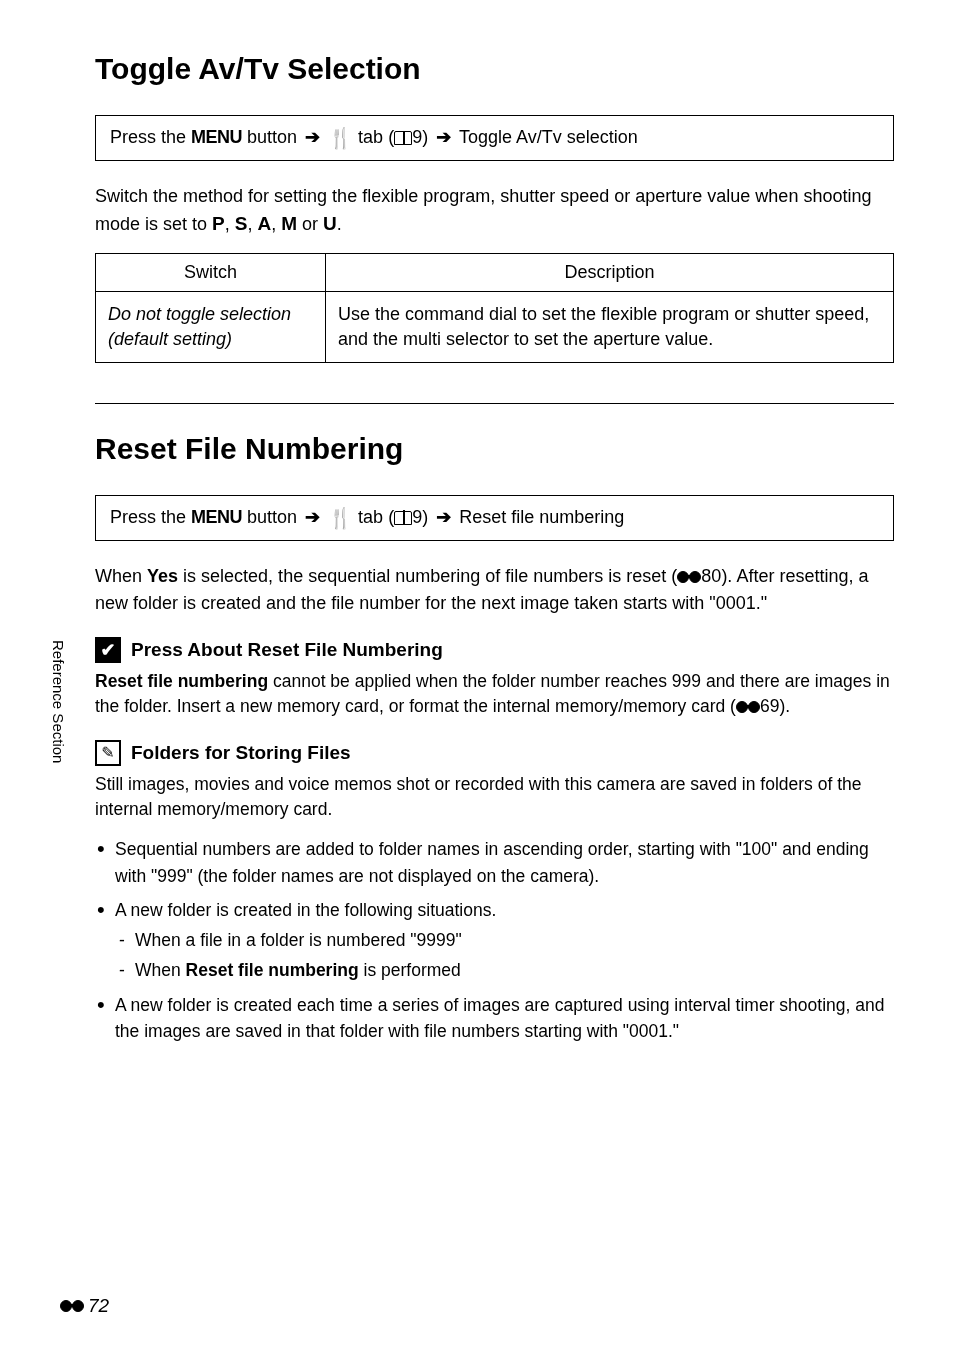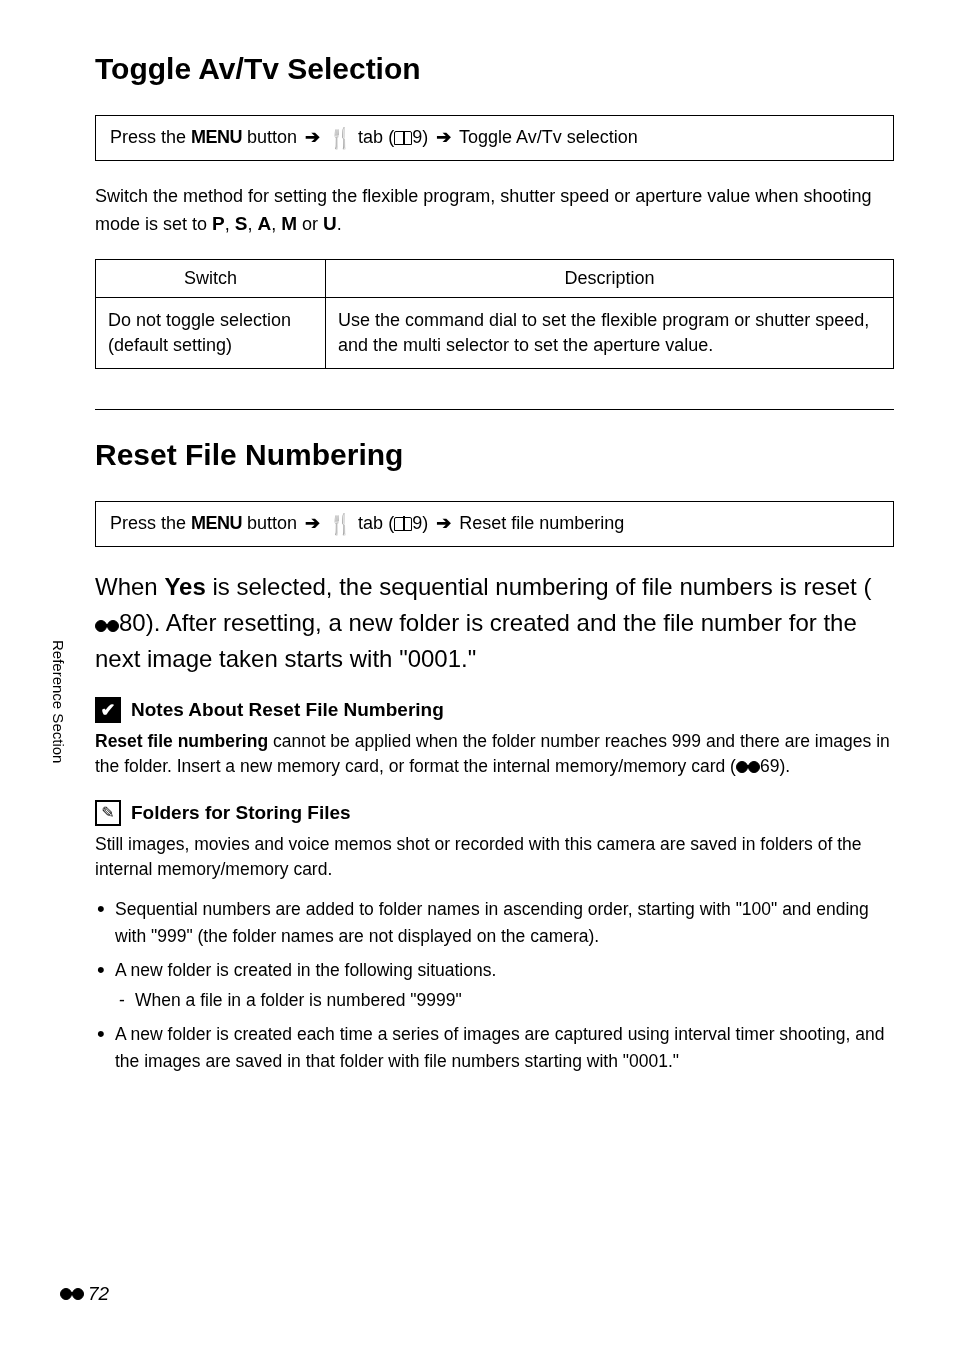--- a/index.html
+++ b/index.html
@@ -85,21 +85,21 @@
       position: absolute;
       top: 4px;
       left: 5px;
       right: 5px;
       height: 3px;
       background: #000;
     }
     .intro-text {
       font-size: 18px;
       line-height: 1.5;
-      margin-bottom: 20px;
+      margin-bottom: 14px;
     }
     .mode-letter {
       font-weight: bold;
       font-size: 19px;
     }
     table.options-table {
       width: 100%;
       border-collapse: collapse;
       margin-bottom: 40px;
     }
@@ -113,28 +113,29 @@
     }
     table.options-table td {
       border: 1px solid #000;
       padding: 10px 12px;
       font-size: 18px;
       line-height: 1.4;
       vertical-align: middle;
     }
     table.options-table td.opt-col {
       width: 230px;
+      font-style: italic;
     }
     .section-divider {
       border: none;
       border-top: 1.5px solid #000;
       margin: 10px 0 28px 0;
     }
     .body-text {
-      font-size: 24px;
+      font-size: 18px;
       line-height: 1.5;
       margin-bottom: 14px;
     }
     .note-header {
       display: flex;
       align-items: center;
       gap: 10px;
       margin-top: 20px;
       margin-bottom: 6px;
     }
@@ -201,21 +202,21 @@
     .side-label {
       position: absolute;
       left: 50px;
       top: 640px;
       writing-mode: vertical-rl;
       font-size: 15px;
     }
     .page-footer {
       position: absolute;
       left: 60px;
-      bottom: 40px;
+      bottom: 28px;
       display: flex;
       align-items: center;
       gap: 4px;
       font-size: 18px;
     }
     .page-footer .pnum {
       font-style: italic;
       font-size: 19px;
     }
   </style>
@@ -258,40 +259,43 @@
   <span>Press the </span><span class="menu-word">MENU</span><span> button </span><span class="arrow">➔</span>
   <span class="wrench-icon">🍴</span><span> tab (</span><span class="book-icon"></span><span>9</span><span>) </span><span class="arrow">➔</span><span> Reset file numbering</span>
 </div>
 
 <p class="body-text">
   <span>When </span><b>Yes</b><span> is selected, the sequential numbering of file numbers is reset (</span><span class="link-icon"><span class="bar"></span></span><span>80</span><span>). After resetting, a new folder is created and the file number for the next image taken starts with "0001."</span>
 </p>
 
 <div class="note-header">
   <div class="warn-icon">✔</div>
-  <div class="note-title">Notes About Reset File Numbering</div>
+  <div class="note-title">Press About Reset File Numbering</div>
 </div>
 <p class="note-body">
   <b>Reset file numbering</b><span> cannot be applied when the folder number reaches 999 and there are images in the folder. Insert a new memory card, or format the internal memory/memory card (</span><span class="link-icon"><span class="bar"></span></span><span>69</span><span>).</span>
 </p>
 
 <div class="note-header">
   <div class="pencil-icon">✎</div>
   <div class="note-title">Folders for Storing Files</div>
 </div>
 <p class="note-body">Still images, movies and voice memos shot or recorded with this camera are saved in folders of the internal memory/memory card.</p>
 
 <ul class="bullet-list">
   <li>
     <span>Sequential numbers are added to folder names in ascending order, starting with "100" and ending with "999" (the folder names are not displayed on the camera).</span>
   </li>
   <li>
     <span>A new folder is created in the following situations.</span>
     <ul class="sub-list">
       <li>When a file in a folder is numbered "9999"</li>
+      <li>
+        <span>When </span><b>Reset file numbering</b><span> is performed</span>
+      </li>
     </ul>
   </li>
   <li>
     <span>A new folder is created each time a series of images are captured using interval timer shooting, and the images are saved in that folder with file numbers starting with "0001."</span>
   </li>
 </ul>
 
 <div class="page-footer">
   <span class="link-icon">
       <span class="bar"></span>

